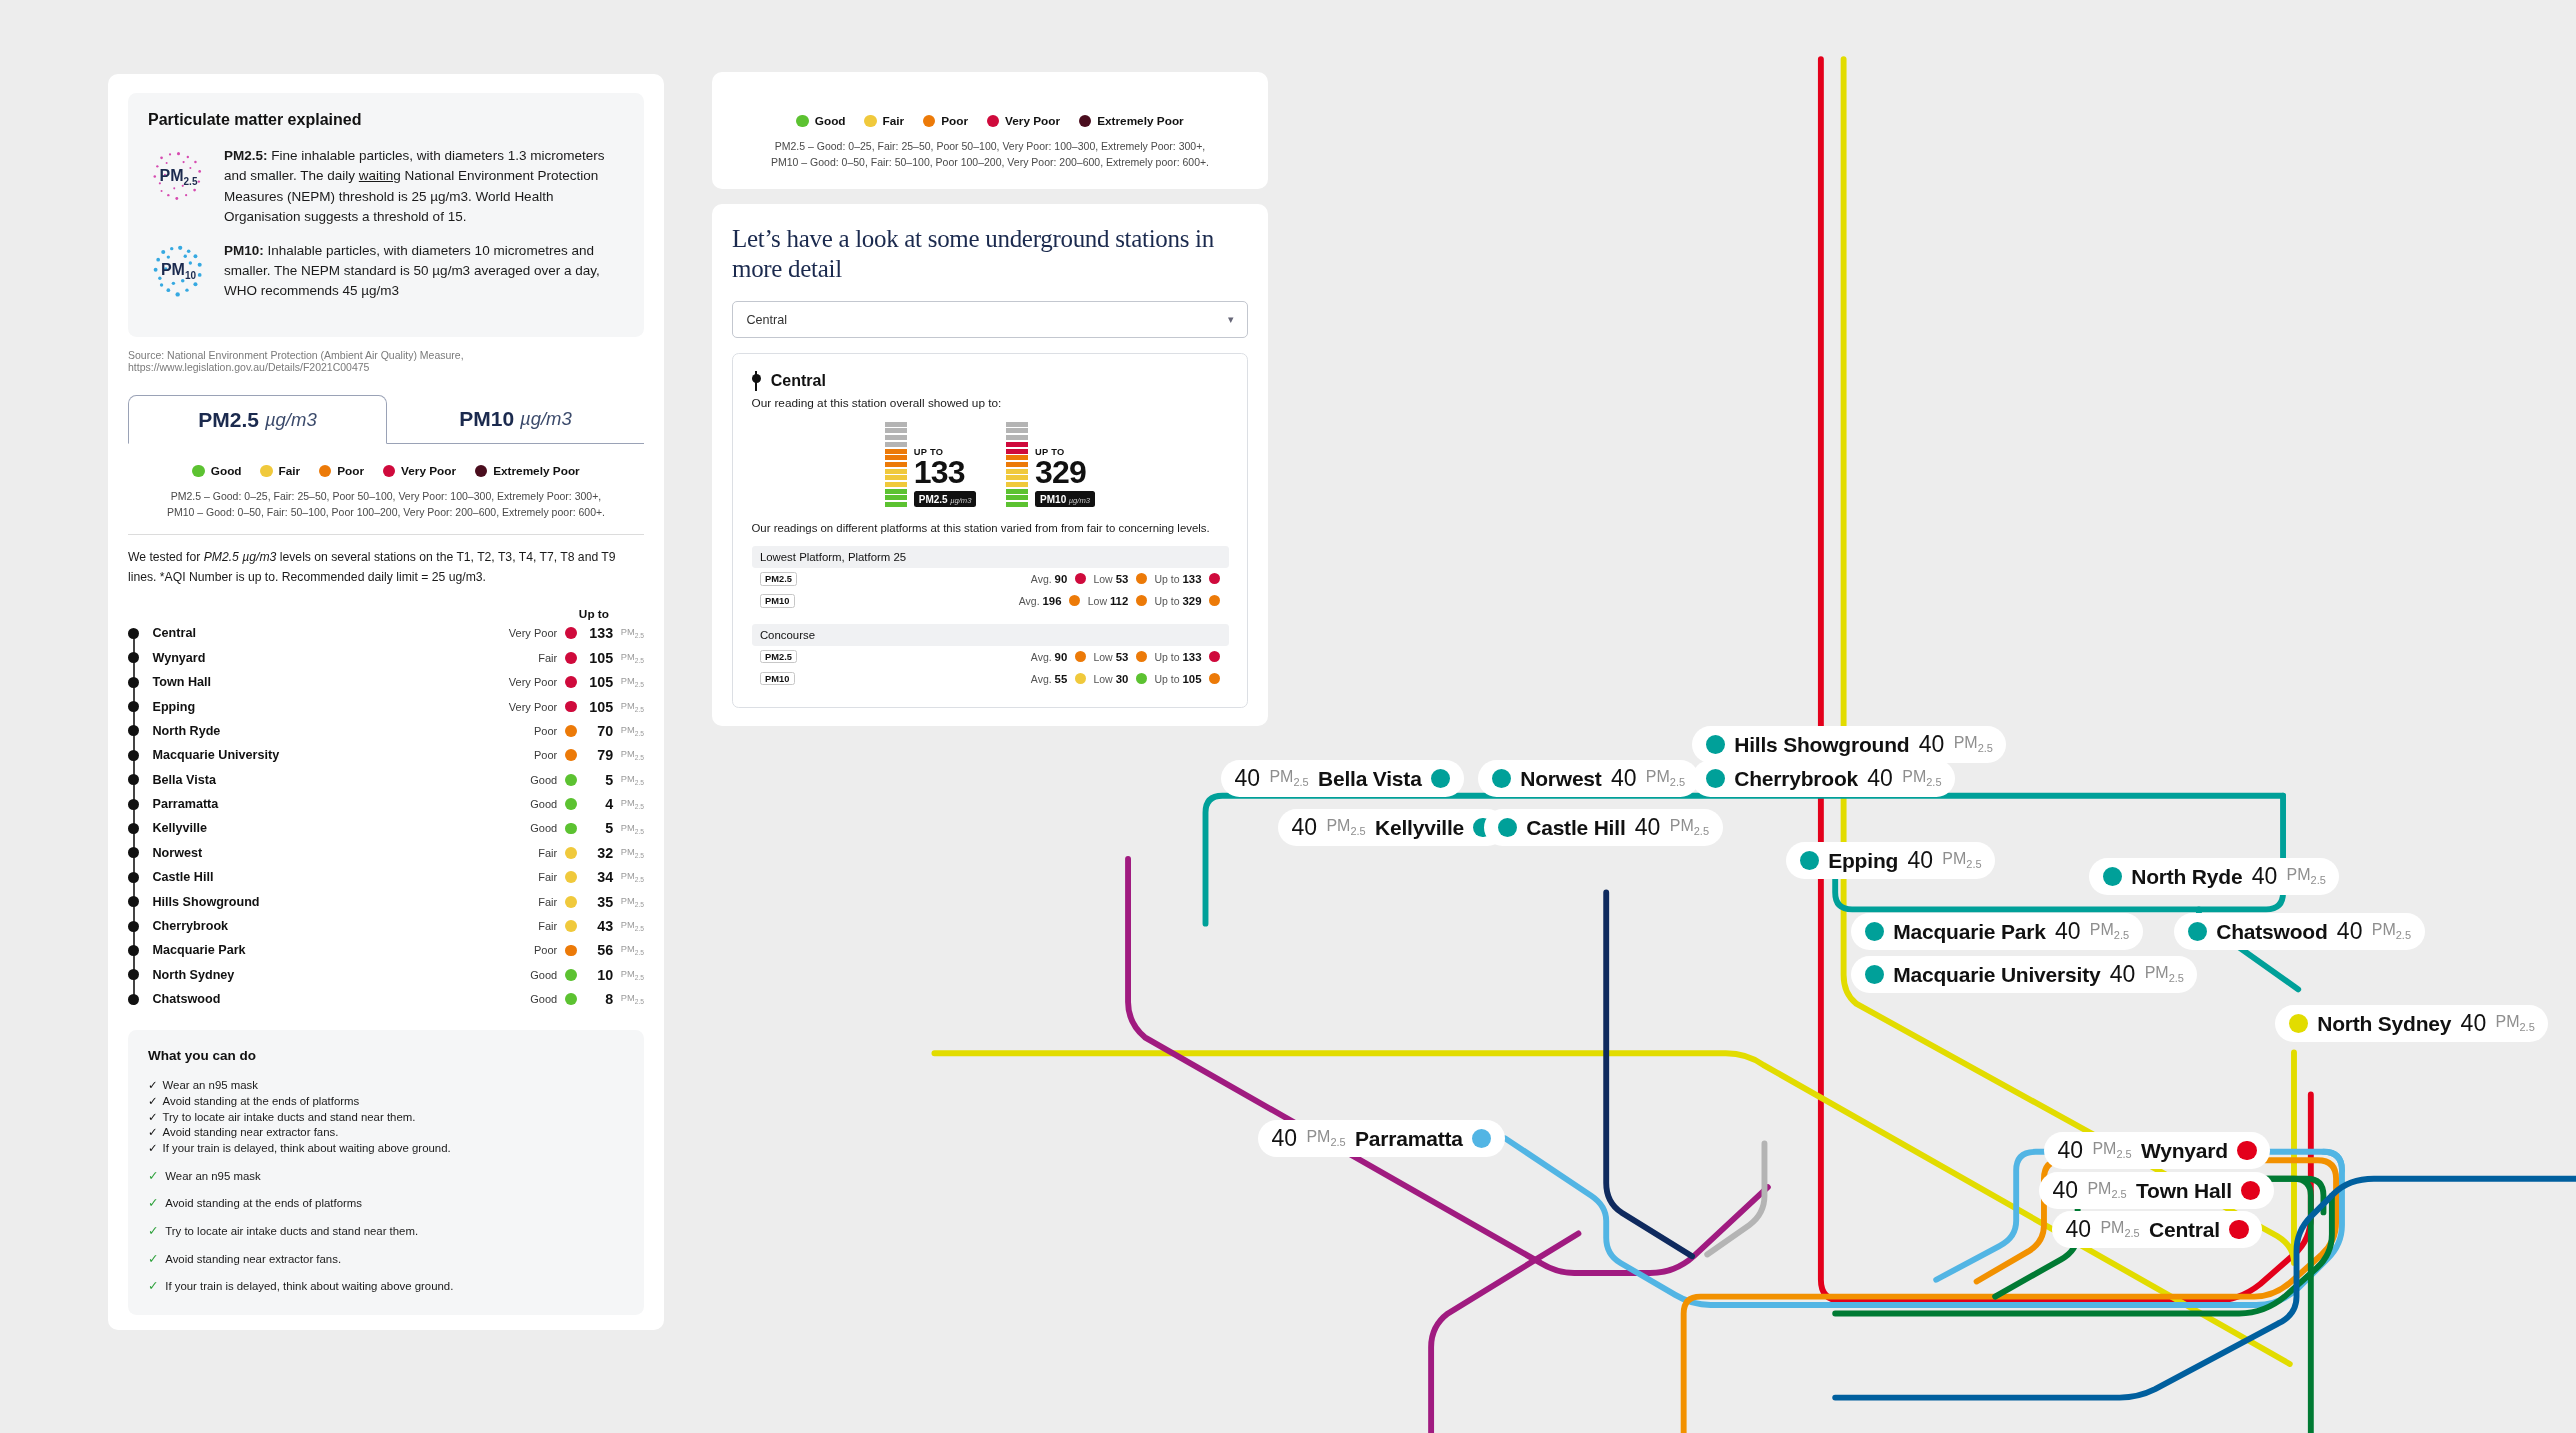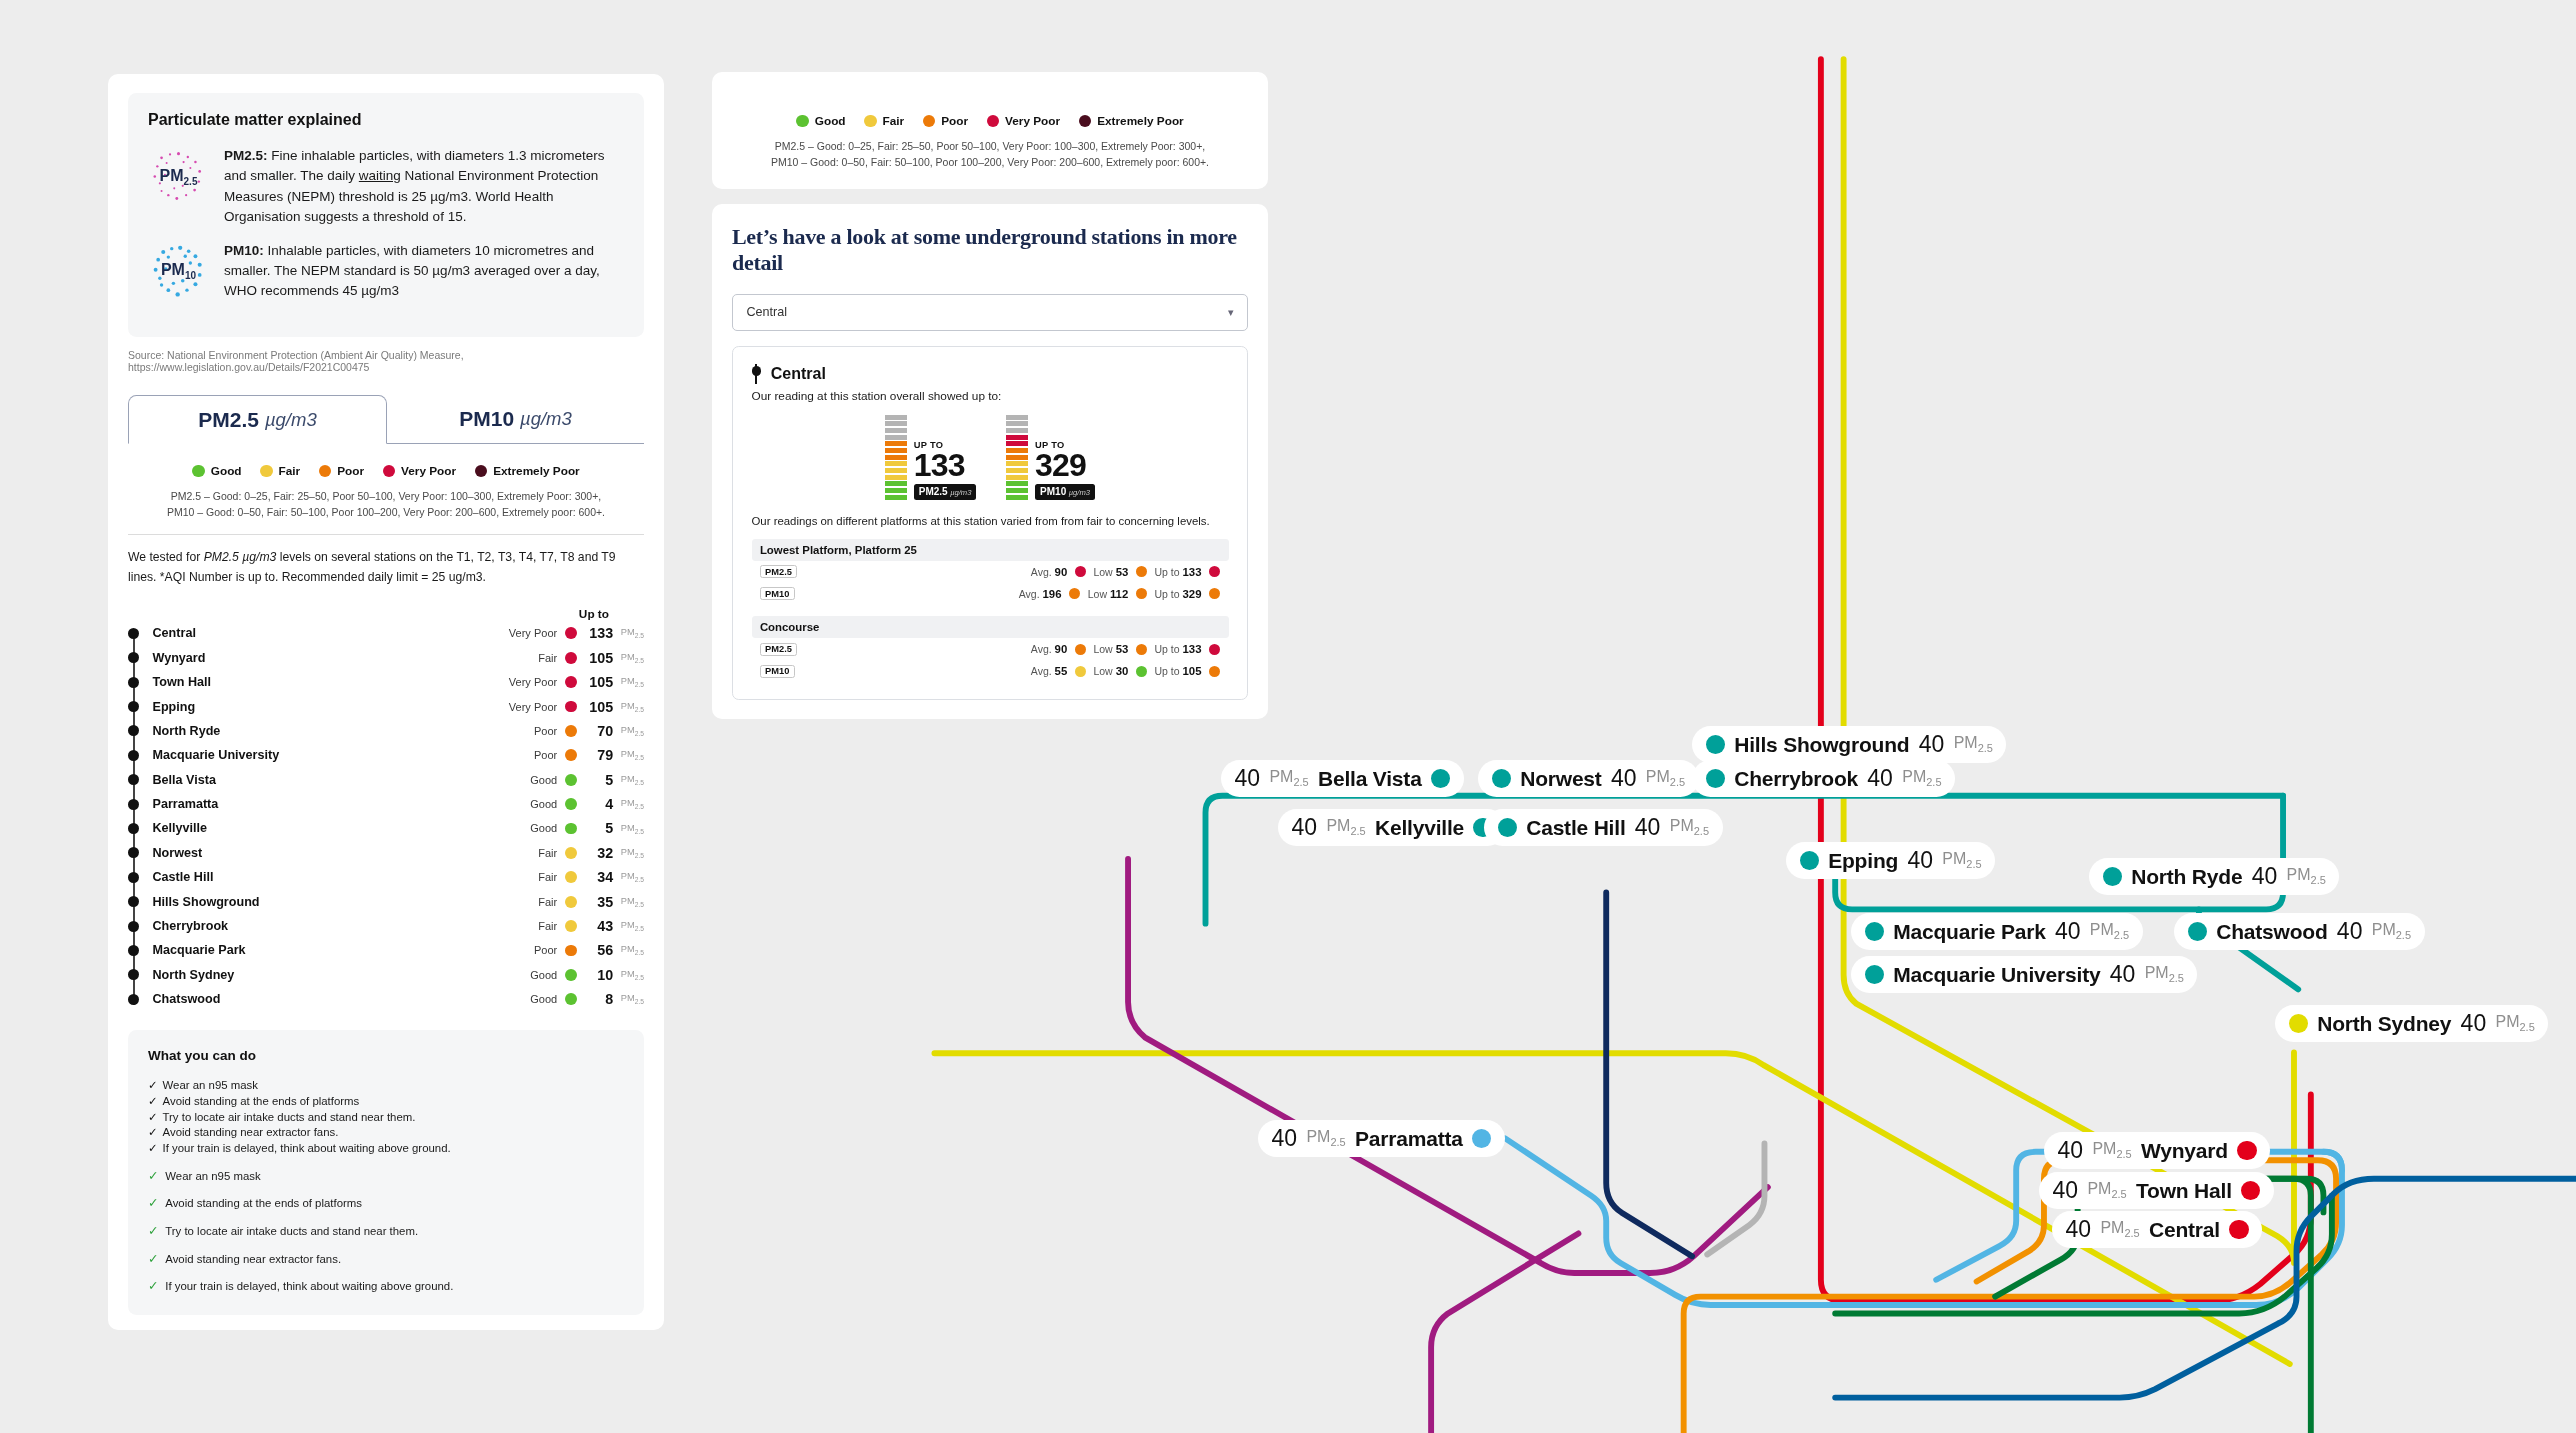--- a/index.html
+++ b/index.html
@@ -95,22 +95,22 @@
   .tipline2 { font-size: 11.4px; color:#1a1a1a; margin-top: 12.6px; }
   .tipline2 .ck2 { color: #2ea13c; margin-right: 6.7px; font-size: 12.6px; }
 
   
   .rcard {
     position: absolute; background:#fff; border-radius: 10px; z-index: 4;
   }
   #legend-card { left: 712px; top: 72px; width: 556px; padding: 22px 0 18.5px 0; }
   #detail-card { left: 712px; top: 204px; width: 556px; padding: 20px 20px 18.5px 20px; }
   #detail-card h2 {
-    font-family: "Liberation Serif", serif; font-size: 22px; line-height: 1.2;
-    color: #1b2a4e; font-weight: bold; letter-spacing: -0.3px;
+    font-family: "Liberation Serif", serif; font-size: 25px; line-height: 1.2;
+    color: #1b2a4e; font-weight: normal; letter-spacing: -0.3px;
   }
   .select {
     margin-top: 17px; height: 37px; border: 0.8px solid #c3c7cf; border-radius: 5px;
     display: flex; align-items: center; padding: 0 13.5px; font-size: 12.6px; color: #333;
     position: relative; background:#fff;
   }
   .select .chev { position: absolute; right: 13.5px; color:#667; font-size: 11px; }
   .sub-card { margin-top: 15px; border: 0.8px solid #dcdfe4; border-radius: 6.7px; padding: 17px 18.5px 17px 18.5px; }
   .sta-head { display:flex; align-items:center; gap: 10px; }
   .sta-head .pin { width: 9.3px; height: 20px; position: relative; }
@@ -123,21 +123,21 @@
   .bars { display:flex; flex-direction: column; gap: 1.7px; width: 22px; }
   .bars i { display:block; height: 5px; }
   .gtxt .upto { font-size: 9.3px; font-weight: bold; color:#111; letter-spacing:0.3px; }
   .gtxt .big { font-size: 32px; font-weight: bold; color:#111; line-height: .95; letter-spacing:-0.8px; }
   .gtxt .tag {
     display:inline-block; background:#111; color:#fff; border-radius:2.5px;
     padding: 2.5px 5px; font-size: 10px; font-weight: bold; margin-top: 3.4px;
   }
   .gtxt .tag em { font-style: italic; font-weight: normal; font-size: 7.6px; color:#ccc; margin-left:2.5px; }
   .varied { font-size: 11.4px; color:#1a1a1a; margin-top: 15px; }
-  .grp-hd { background:#f0f1f3; border-radius:3.4px; padding: 5px 8.4px; font-size: 11.4px; font-weight: bold; color:#111; margin-top: 11.8px; }
+  .grp-hd { background:#f0f1f3; border-radius:3.4px; padding: 5px 8.4px; font-size: 11.4px; font-weight: normal; color:#111; margin-top: 11.8px; }
   .mrow { display:flex; align-items:center; padding: 4.2px 8.4px 4.2px 8.4px; }
   .mrow .chip { border:0.8px solid #c7c7c7; border-radius:2.5px; padding: 0.8px 4.2px; font-size: 9.3px; font-weight:bold; color:#111; }
   .mrow .stats { margin-left:auto; display:flex; align-items:center; gap: 7.6px; }
   .mrow .stats span.k { font-size: 10.5px; color:#555; }
   .mrow .stats span.k b { color:#111; font-size: 11.4px; }
   .mrow .stats i.dd { width: 11px; height:11px; border-radius:50%; display:block; }
 </style>
 </head>
 <body>
 

